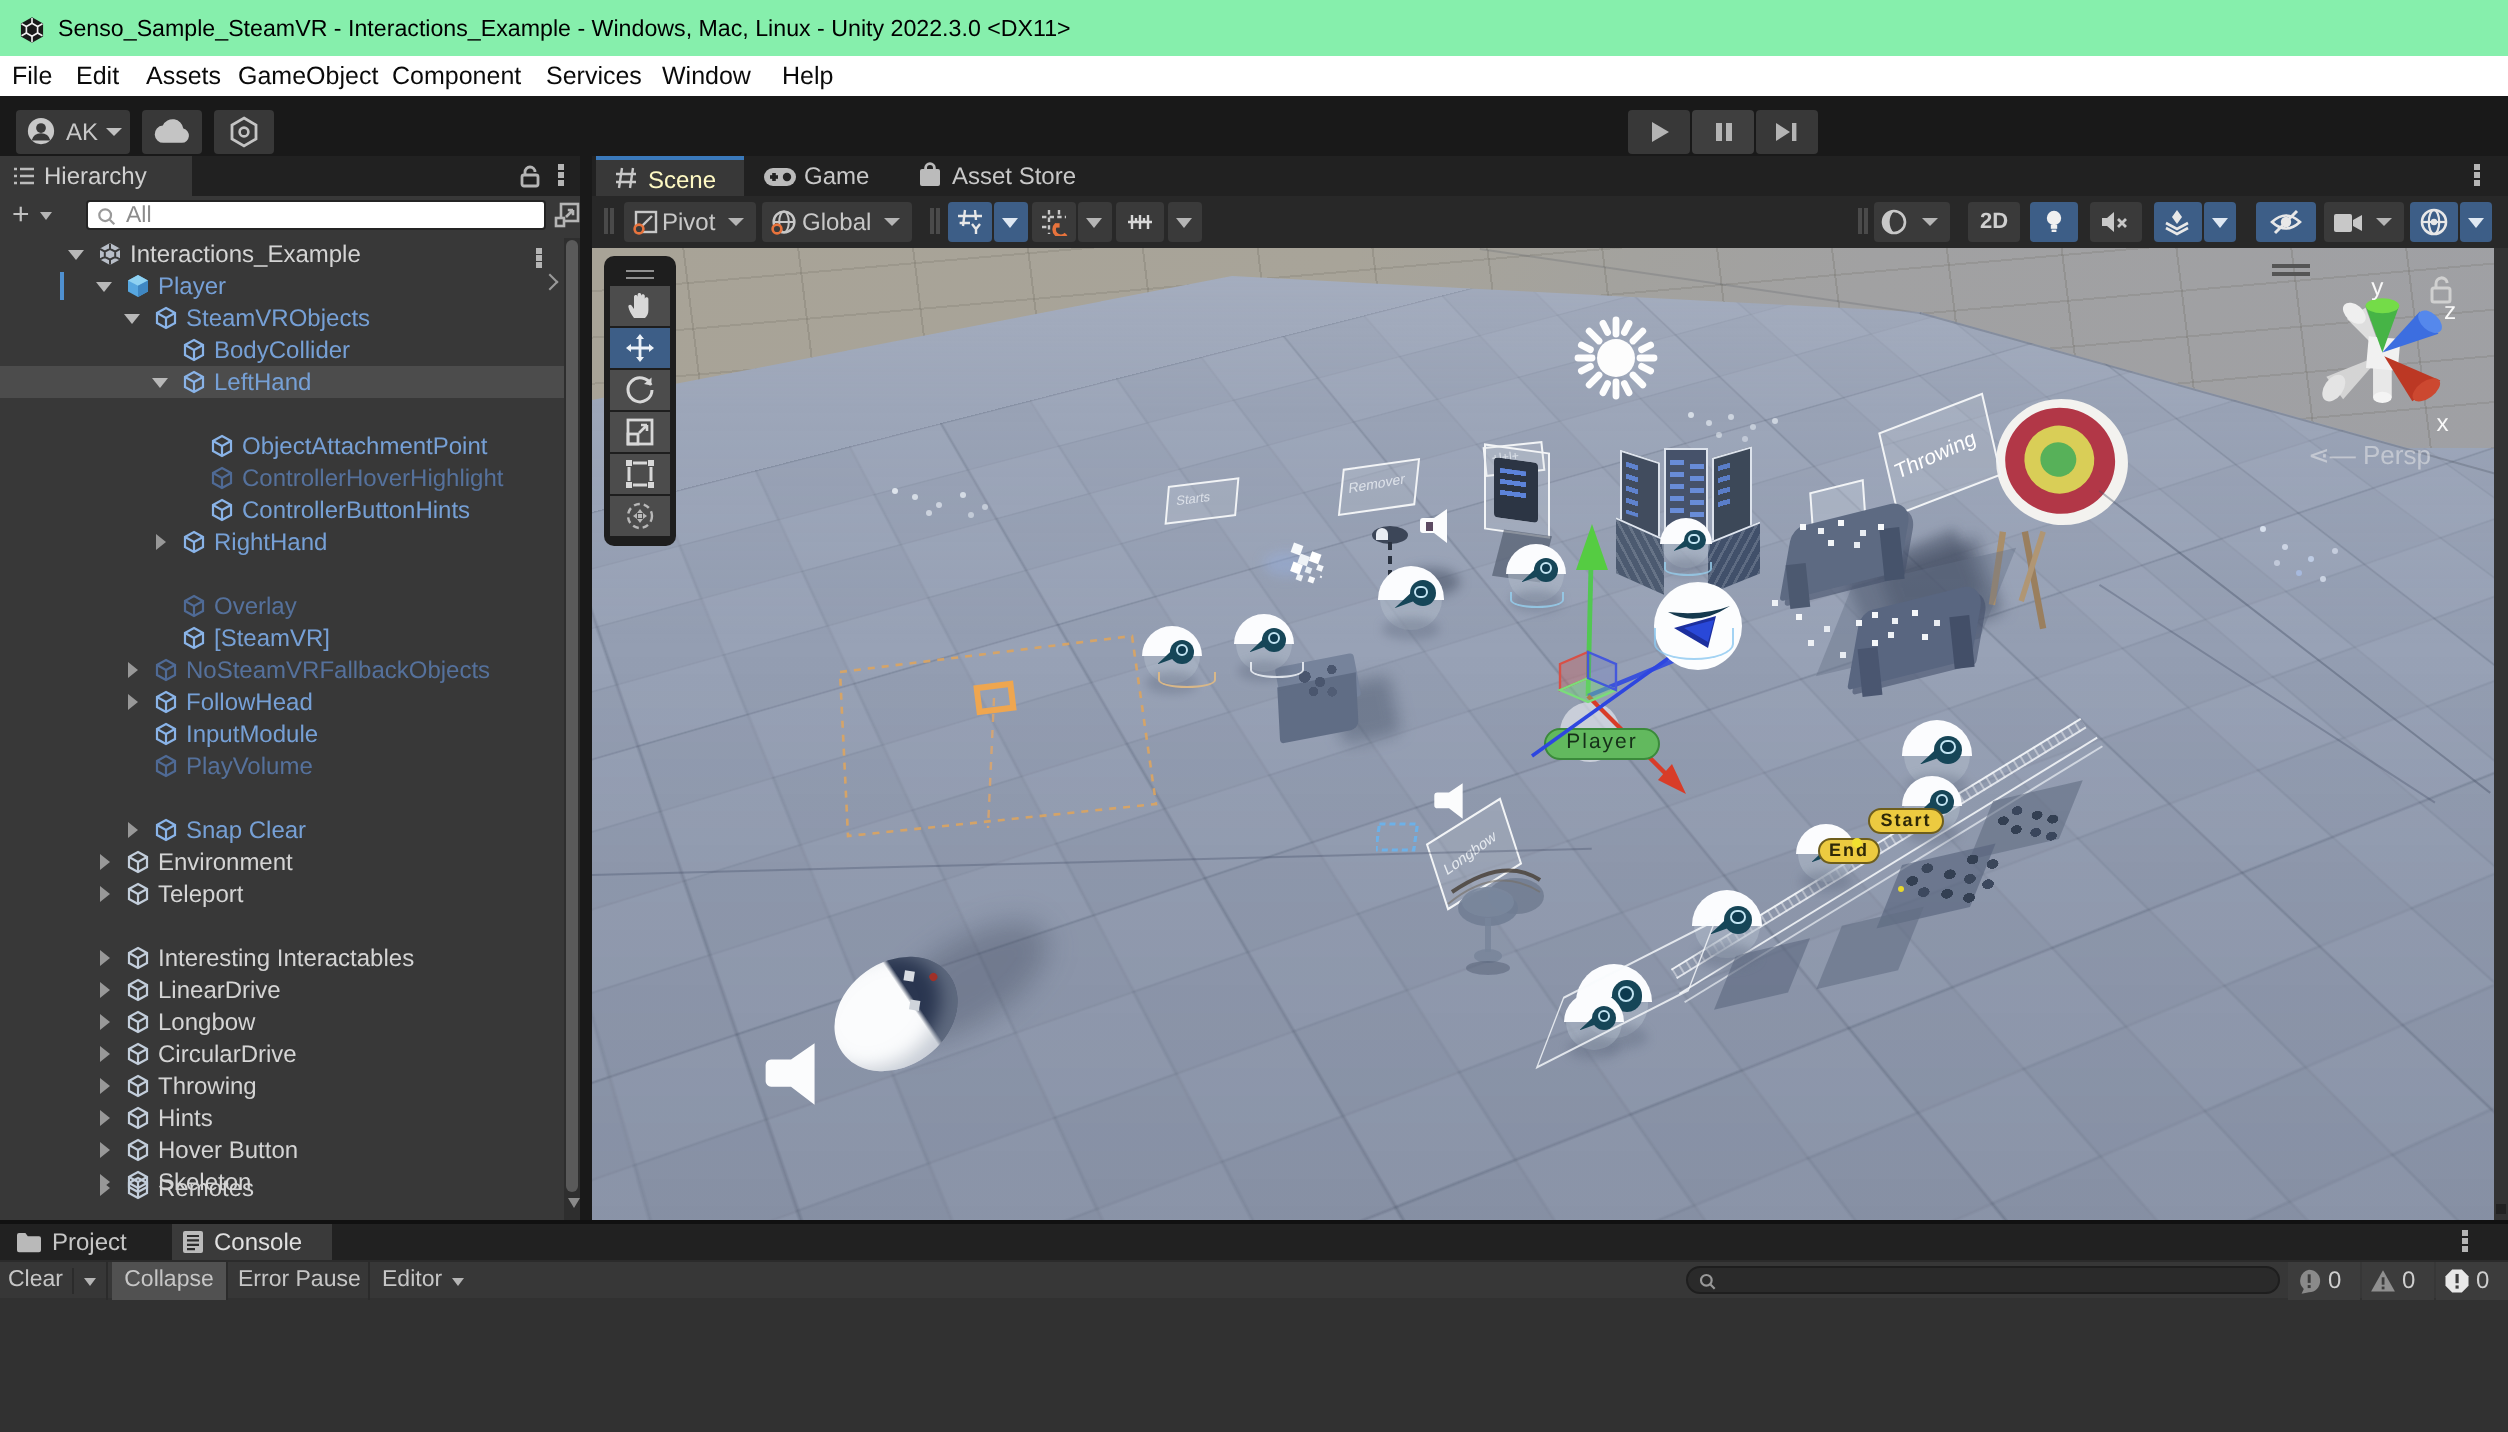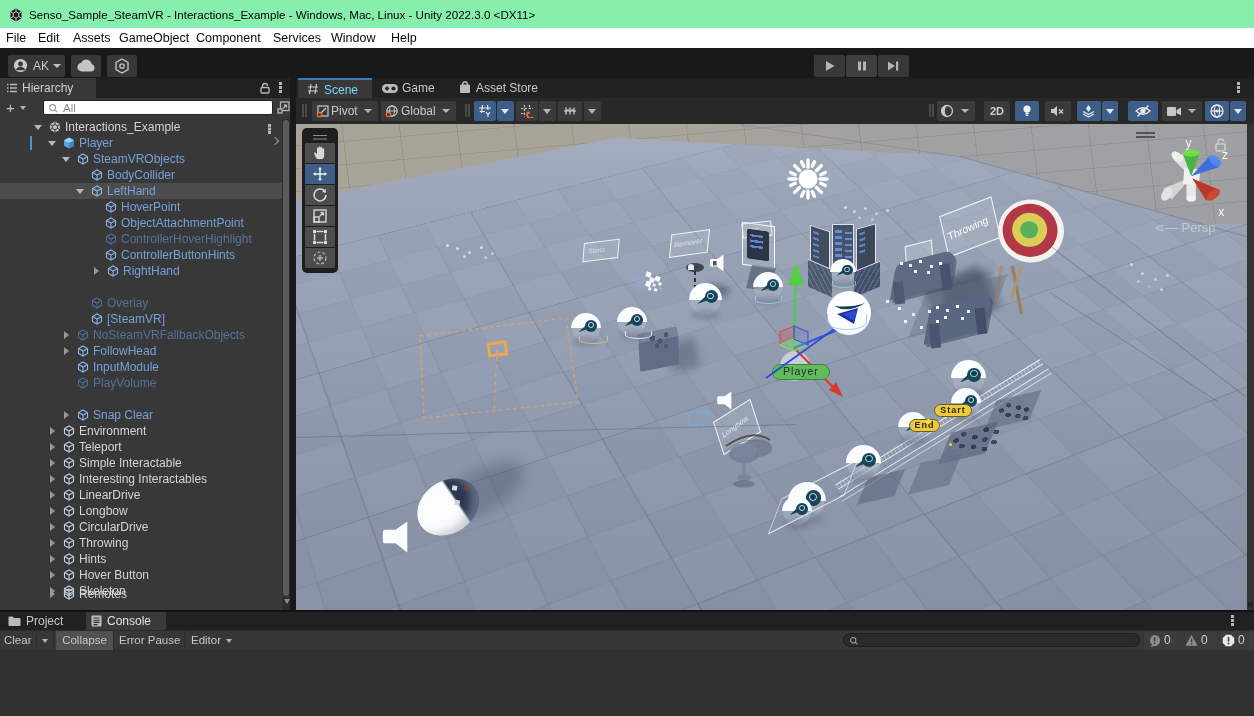--- a/index.html
+++ b/index.html
@@ -227,27 +227,20 @@
           <span class="lbl b" style="left:107px">BodyCollider</span>
         </div>
         <div class="row" style="top:64px;background:#4c4c4c;width:290px;">
           <span class="trid" style="left:76px;"></span>
           <svg class="cube" style="left:91px" viewBox="0 0 12 12">
             <path d="M6 1 L10.5 3.5 V8.5 L6 11 L1.5 8.5 V3.5 Z" fill="none" stroke="#8ab4e8" stroke-width="1.1"></path>
             <path d="M1.5 3.5 L6 6 L10.5 3.5 M6 6 V11" stroke="#8ab4e8" stroke-width="1.1" fill="none"></path>
           </svg>
           <span class="lbl b" style="left:107px">LeftHand</span>
         </div>
-        <div class="row" style="top:80px;">
-          <svg class="cube" style="left:105px" viewBox="0 0 12 12">
-            <path d="M6 1 L10.5 3.5 V8.5 L6 11 L1.5 8.5 V3.5 Z" fill="none" stroke="#8ab4e8" stroke-width="1.1"></path>
-            <path d="M1.5 3.5 L6 6 L10.5 3.5 M6 6 V11" stroke="#8ab4e8" stroke-width="1.1" fill="none"></path>
-          </svg>
-          <span class="lbl b" style="left:121px">HoverPoint</span>
-        </div>
         <div class="row" style="top:96px;">
           <svg class="cube" style="left:105px" viewBox="0 0 12 12">
             <path d="M6 1 L10.5 3.5 V8.5 L6 11 L1.5 8.5 V3.5 Z" fill="none" stroke="#8ab4e8" stroke-width="1.1"></path>
             <path d="M1.5 3.5 L6 6 L10.5 3.5 M6 6 V11" stroke="#8ab4e8" stroke-width="1.1" fill="none"></path>
           </svg>
           <span class="lbl b" style="left:121px">ObjectAttachmentPoint</span>
         </div>
         <div class="row" style="top:112px;">
           <svg class="cube" style="left:105px" viewBox="0 0 12 12">
             <path d="M6 1 L10.5 3.5 V8.5 L6 11 L1.5 8.5 V3.5 Z" fill="none" stroke="#4f6a95" stroke-width="1.1"></path>
@@ -255,21 +248,21 @@
           </svg>
           <span class="lbl bd" style="left:121px">ControllerHoverHighlight</span>
         </div>
         <div class="row" style="top:128px;">
           <svg class="cube" style="left:105px" viewBox="0 0 12 12">
             <path d="M6 1 L10.5 3.5 V8.5 L6 11 L1.5 8.5 V3.5 Z" fill="none" stroke="#8ab4e8" stroke-width="1.1"></path>
             <path d="M1.5 3.5 L6 6 L10.5 3.5 M6 6 V11" stroke="#8ab4e8" stroke-width="1.1" fill="none"></path>
           </svg>
           <span class="lbl b" style="left:121px">ControllerButtonHints</span>
         </div>
-        <div class="row" style="top:144px;margin-left:16px;">
+        <div class="row" style="top:144px;">
           <span class="trir" style="left:78px;"></span>
           <svg class="cube" style="left:91px" viewBox="0 0 12 12">
             <path d="M6 1 L10.5 3.5 V8.5 L6 11 L1.5 8.5 V3.5 Z" fill="none" stroke="#8ab4e8" stroke-width="1.1"></path>
             <path d="M1.5 3.5 L6 6 L10.5 3.5 M6 6 V11" stroke="#8ab4e8" stroke-width="1.1" fill="none"></path>
           </svg>
           <span class="lbl b" style="left:107px">RightHand</span>
         </div>
         <div class="row" style="top:176px;">
           <svg class="cube" style="left:91px" viewBox="0 0 12 12">
             <path d="M6 1 L10.5 3.5 V8.5 L6 11 L1.5 8.5 V3.5 Z" fill="none" stroke="#4f6a95" stroke-width="1.1"></path>
@@ -331,28 +324,20 @@
           <span class="lbl " style="left:79px">Environment</span>
         </div>
         <div class="row" style="top:320px;">
           <span class="trir" style="left:50px;"></span>
           <svg class="cube" style="left:63px" viewBox="0 0 12 12">
             <path d="M6 1 L10.5 3.5 V8.5 L6 11 L1.5 8.5 V3.5 Z" fill="none" stroke="#c3cedb" stroke-width="1.1"></path>
             <path d="M1.5 3.5 L6 6 L10.5 3.5 M6 6 V11" stroke="#c3cedb" stroke-width="1.1" fill="none"></path>
           </svg>
           <span class="lbl " style="left:79px">Teleport</span>
         </div>
-        <div class="row" style="top:336px;">
-          <span class="trir" style="left:50px;"></span>
-          <svg class="cube" style="left:63px" viewBox="0 0 12 12">
-            <path d="M6 1 L10.5 3.5 V8.5 L6 11 L1.5 8.5 V3.5 Z" fill="none" stroke="#c3cedb" stroke-width="1.1"></path>
-            <path d="M1.5 3.5 L6 6 L10.5 3.5 M6 6 V11" stroke="#c3cedb" stroke-width="1.1" fill="none"></path>
-          </svg>
-          <span class="lbl " style="left:79px">Simple Interactable</span>
-        </div>
         <div class="row" style="top:352px;">
           <span class="trir" style="left:50px;"></span>
           <svg class="cube" style="left:63px" viewBox="0 0 12 12">
             <path d="M6 1 L10.5 3.5 V8.5 L6 11 L1.5 8.5 V3.5 Z" fill="none" stroke="#c3cedb" stroke-width="1.1"></path>
             <path d="M1.5 3.5 L6 6 L10.5 3.5 M6 6 V11" stroke="#c3cedb" stroke-width="1.1" fill="none"></path>
           </svg>
           <span class="lbl " style="left:79px">Interesting Interactables</span>
         </div>
         <div class="row" style="top:368px;">
           <span class="trir" style="left:50px;"></span>
@@ -424,21 +409,21 @@
     <div class="abs" style="left:283px;top:42px;width:6px;height:476px;background:#5a5a5a;border-radius:3px;"></div>
     <div class="abs" style="left:283.5px;top:521px;width:0;height:0;border-left:3px solid transparent;border-right:3px solid transparent;border-top:5px solid #8a8a8a;"></div>
   </div>
 
   <div id="scenewrap">
     <div id="vtabs">
       <div class="abs" style="left:2px;top:0;width:74px;height:20px;background:#383838;border-top:2px solid #3a79bb;">
         <svg class="abs" style="left:9px;top:3px" width="12" height="12" viewBox="0 0 12 12">
             <path d="M4 1 L2.5 11 M9.5 1 L8 11 M1 4 h10 M1 8 h10" stroke="#c8c8c8" stroke-width="1.2" fill="none"></path>
           </svg>
-        <span class="abs" style="left:26px;top:3px;font-size:12px;color:#7dd3fc;">Scene</span>
+        <span class="abs" style="left:26px;top:3px;font-size:12px;color:#fef9c3;">Scene</span>
       </div>
       <svg class="abs" style="left:86px;top:5px" width="16" height="11" viewBox="0 0 16 11">
           <rect x="0" y="1" width="16" height="9" rx="4.5" fill="#bbb"></rect>
           <circle cx="11.5" cy="5.5" r="2.1" fill="#242424"></circle>
           <rect x="3" y="4.6" width="4" height="1.8" fill="#242424"></rect>
           <rect x="4.1" y="3.5" width="1.8" height="4" fill="#242424"></rect>
         </svg>
       <span class="abs" style="left:106px;top:3px;font-size:12px;color:#c8c8c8;">Game</span>
       <svg class="abs" style="left:163px;top:3px" width="12" height="13" viewBox="0 0 12 13">
           <rect x="1" y="3.5" width="10" height="8.5" rx="1" fill="#bbb"></rect>

